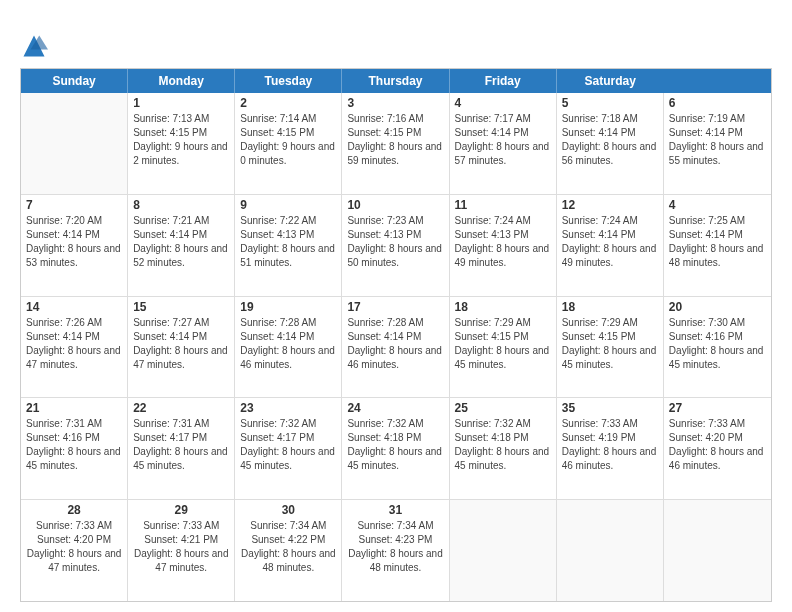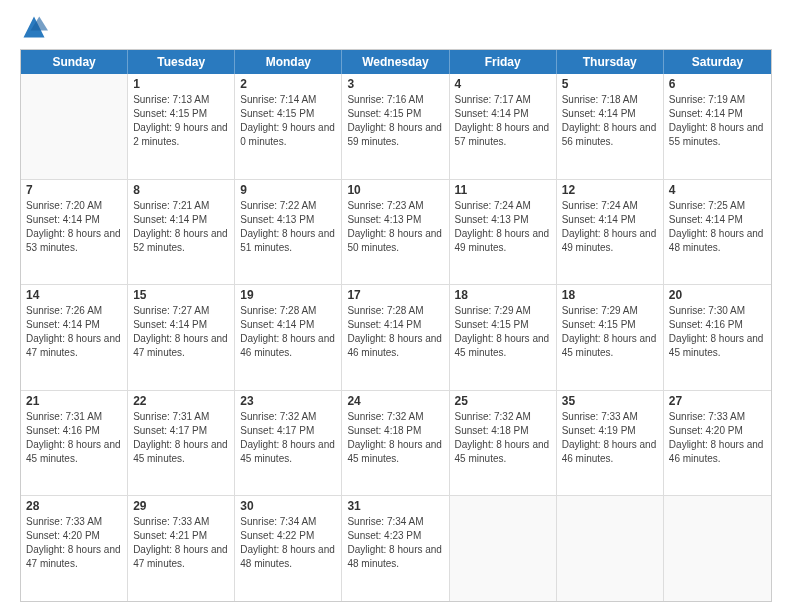--- a/index.html
+++ b/index.html
@@ -6,21 +6,21 @@
     body {
       width: 792px;
       height: 612px;
       font-family: Arial, sans-serif;
       background: #fff;
       overflow: hidden;
     }
     .page {
       width: 792px;
       height: 612px;
-      padding: 13px 20px 10px 20px;
+      padding: 32px 20px 10px 20px;
       display: flex;
       flex-direction: column;
     }
     .header {
       display: flex;
       justify-content: space-between;
       align-items: flex-start;
       margin-bottom: 8px;
     }
     .logo {
@@ -75,21 +75,21 @@
       flex: 1;
       display: flex;
       flex-direction: column;
     }
     .cal-row {
       display: grid;
       grid-template-columns: repeat(7, 1fr);
       flex: 1;
       border-bottom: 1px solid #ddd;
     }
-    .cal-row:last-child { border-bottom: none; }
+    .cal-row:last-child { border-bottom: none; text-align: center; }
     .cal-cell {
       border-right: 1px solid #ddd;
       padding: 3px 5px;
       font-size: 10px;
       color: #333;
       vertical-align: top;
       min-height: 80px;
       background: #fff;
     }
     .cal-cell:last-child { border-right: none; }
@@ -123,25 +123,24 @@
     </div>
     <div class="title-block">
       <div class="month-title"></div>
       <div class="location"></div>
     </div>
   </div>
 
   <div class="calendar">
     <div class="cal-header" id="cal-header">
         <div class="cal-header-cell">Sunday</div>
+        <div class="cal-header-cell">Monday</div>
         <div class="cal-header-cell">Tuesday</div>
-        <div class="cal-header-cell">Monday</div>
-        <div class="cal-header-cell">Wednesday</div>
+        <div class="cal-header-cell">Thursday</div>
         <div class="cal-header-cell">Friday</div>
-        <div class="cal-header-cell">Thursday</div>
         <div class="cal-header-cell">Saturday</div>
       </div>
     <div class="cal-body" id="cal-body">
         <div class="cal-row">
           <div class="cal-cell empty"></div>
           <div class="cal-cell">
             <div class="day-num">1</div>
             <div class="cell-info">Sunrise: 7:13 AM<br>Sunset: 4:15 PM<br>Daylight: 9 hours and 2 minutes.</div>
           </div>
           <div class="cal-cell">

